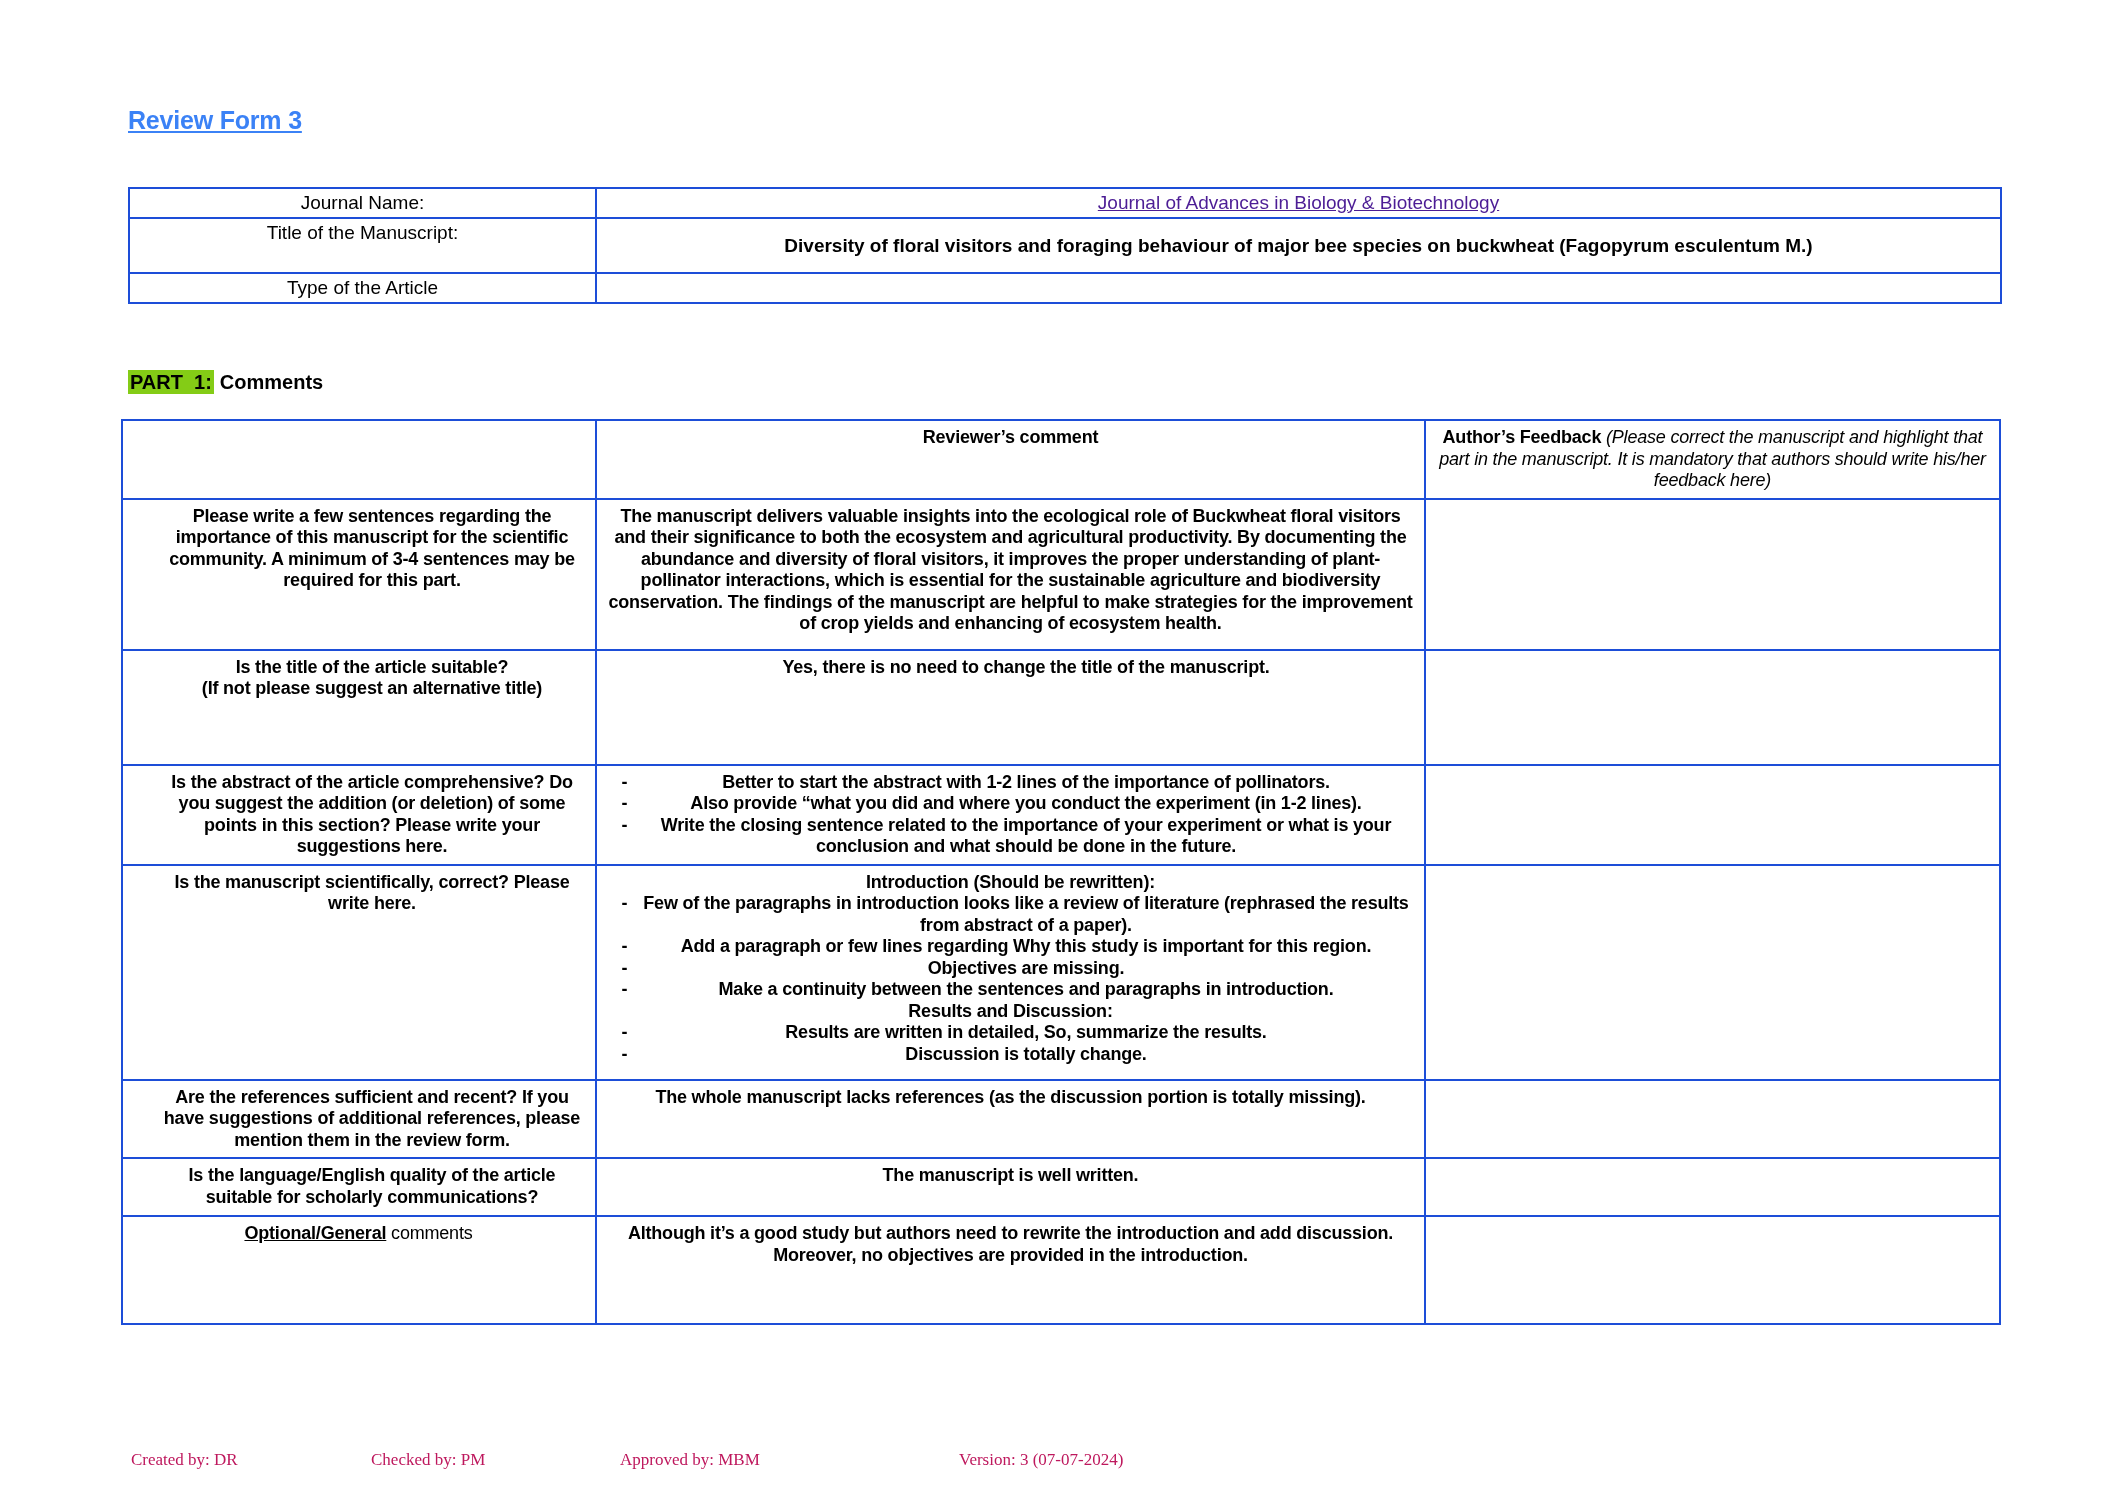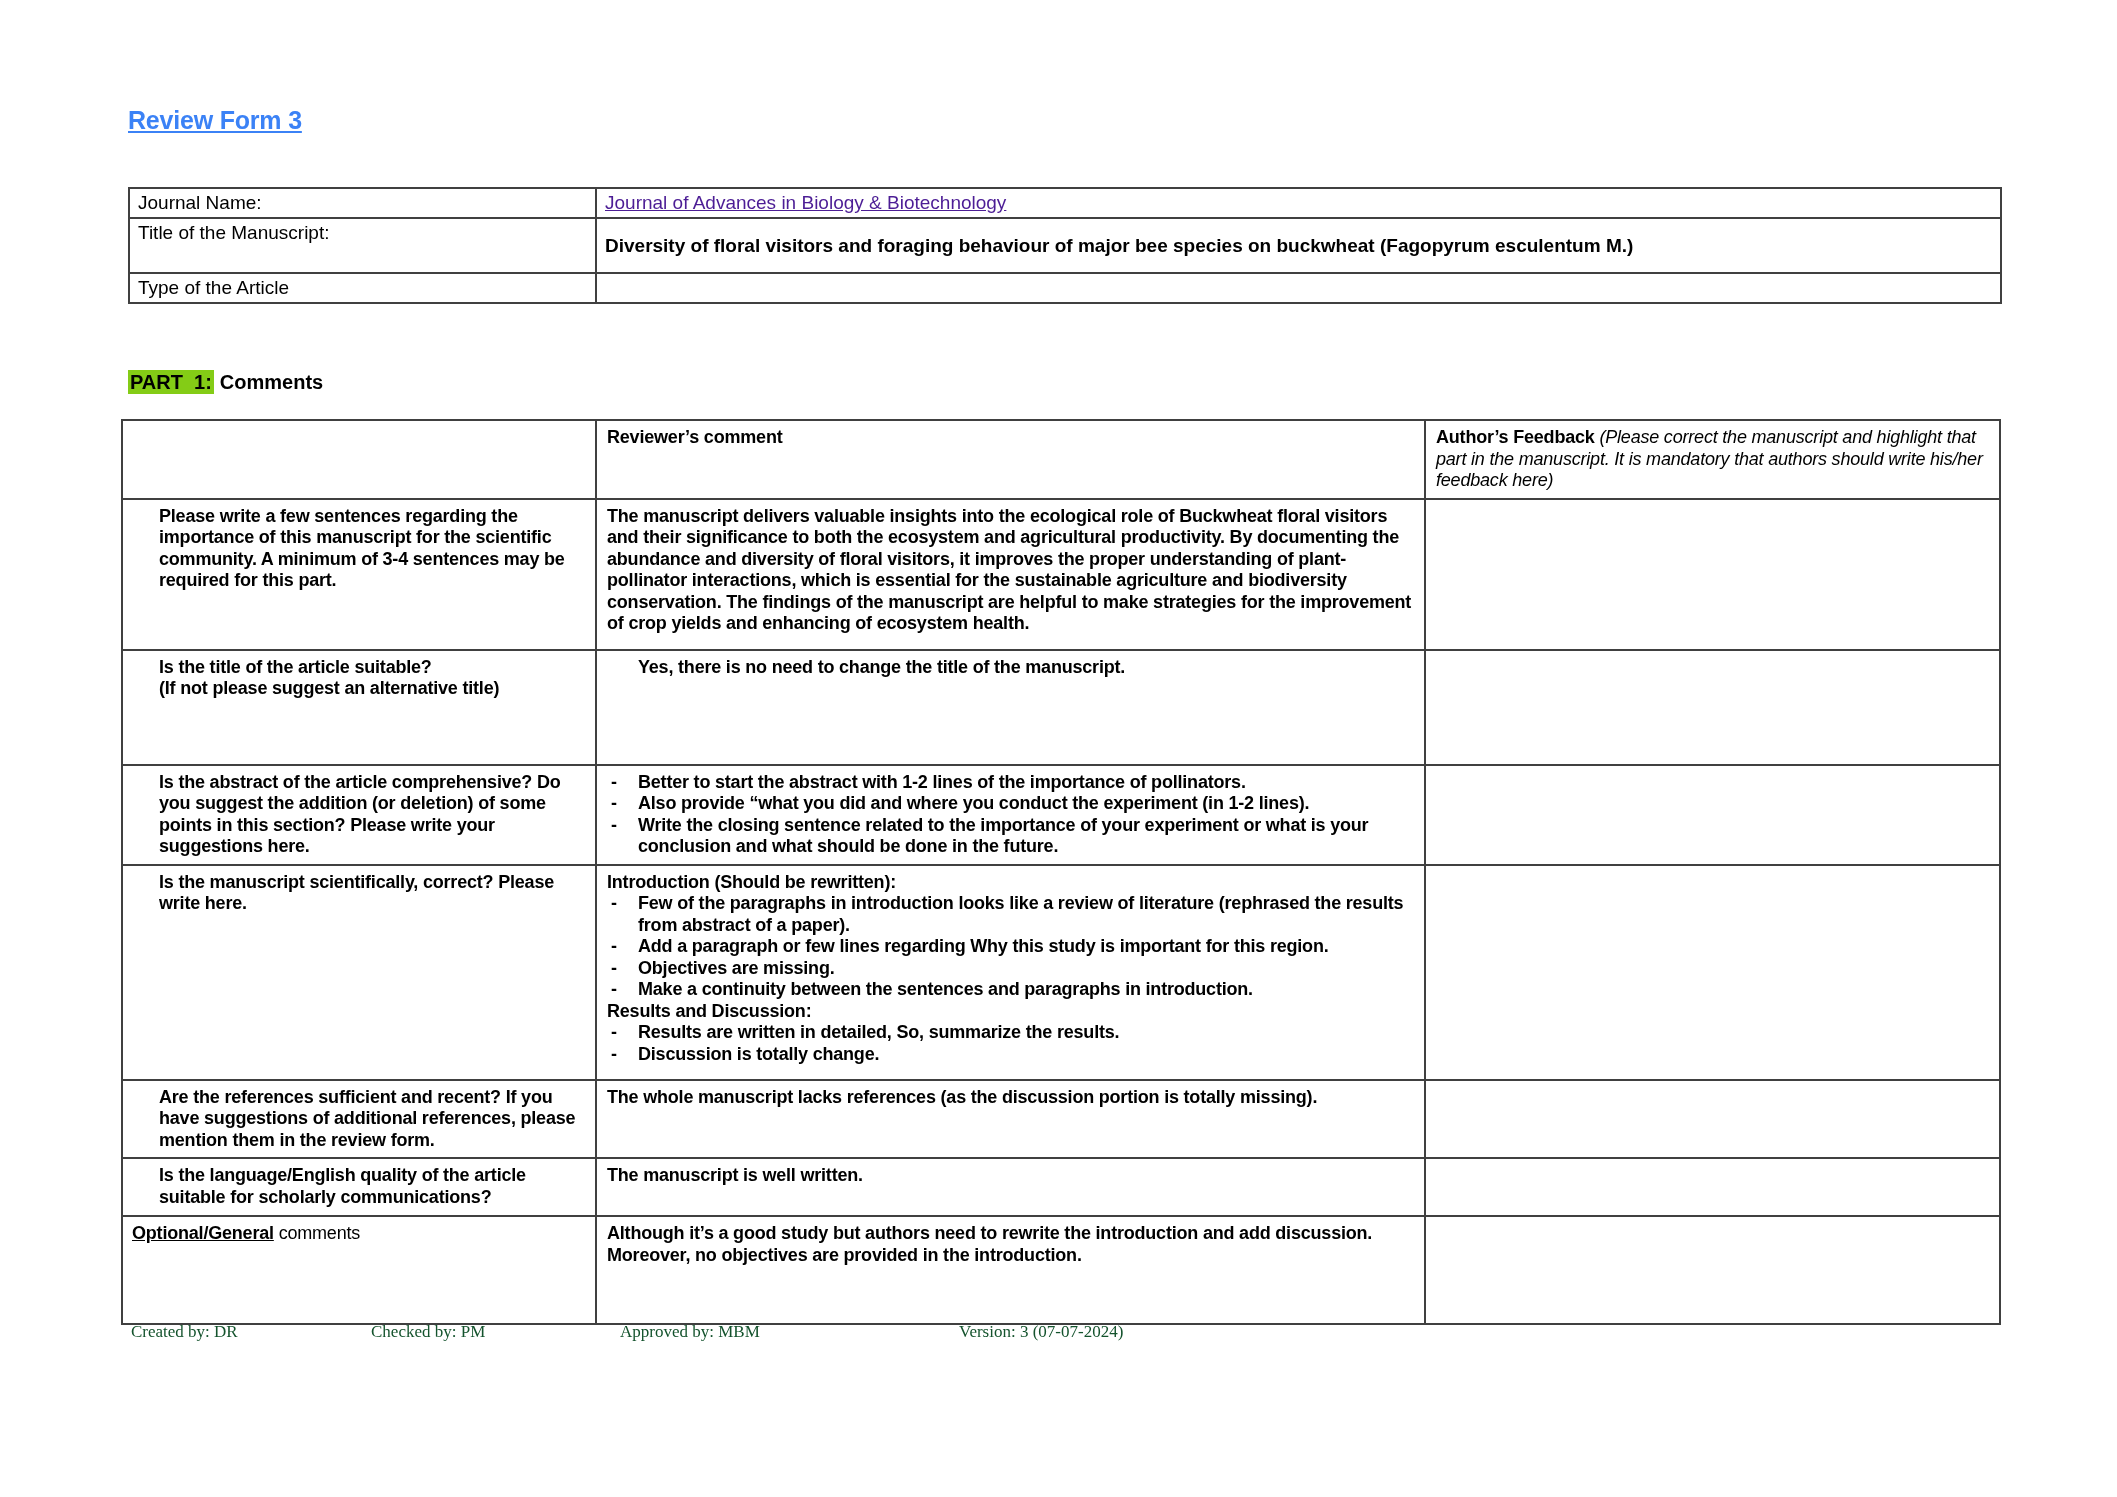--- a/index.html
+++ b/index.html
@@ -13,21 +13,21 @@
   }
   
   .doc-heading{
     position:absolute;left:128px;top:106px;
     font-size:25px;font-weight:bold;
     color:#3b82f6;text-decoration:underline;
     letter-spacing:-0.2px;
   }
   
   table{border-collapse:collapse;table-layout:fixed;}
-  td{border:2px solid #404040;vertical-align:top;word-wrap:break-word;}
+  td{border:2px solid #1d4ed8;vertical-align:top;word-wrap:break-word;text-align:center;}
   
   .info-table{position:absolute;left:128px;top:187px;width:1872px;}
   .info-table td{padding:3px 8px;font-size:19px;line-height:22px;}
   .info-table .lbl{font-weight:normal;}
   .info-table .val{font-weight:bold;}
   .info-table tr.tall td.val{vertical-align:middle;}
   .journal-link{
     color:#4c1d95;font-weight:normal;text-decoration:underline;cursor:pointer;
   }
   
@@ -44,23 +44,23 @@
   .review-table td.qcell.noindent{padding-left:9px;}
   .hdr-italic{font-weight:normal;font-style:italic;}
   .answer-indent{padding-left:31px;}
   .bullet{display:flex;}
   .bullet .dash{width:31px;flex:0 0 31px;padding-left:4px;box-sizing:border-box;}
   .bullet .btext{flex:1;}
   .u{text-decoration:underline;}
   .plain{font-weight:normal;}
   
   .footer-item{
-    position:absolute;top:1322px;
+    position:absolute;top:1450px;
     font-family:"Liberation Serif","DejaVu Serif",serif;
-    font-size:17px;color:#14532d;
+    font-size:17px;color:#be185d;
   }
   .f1{left:131px;} .f2{left:371px;} .f3{left:620px;} .f4{left:959px;}
 </style>
 </head>
 <body>
 
 <div class="page">
 
   <div class="doc-heading">Review Form 3</div>
 

